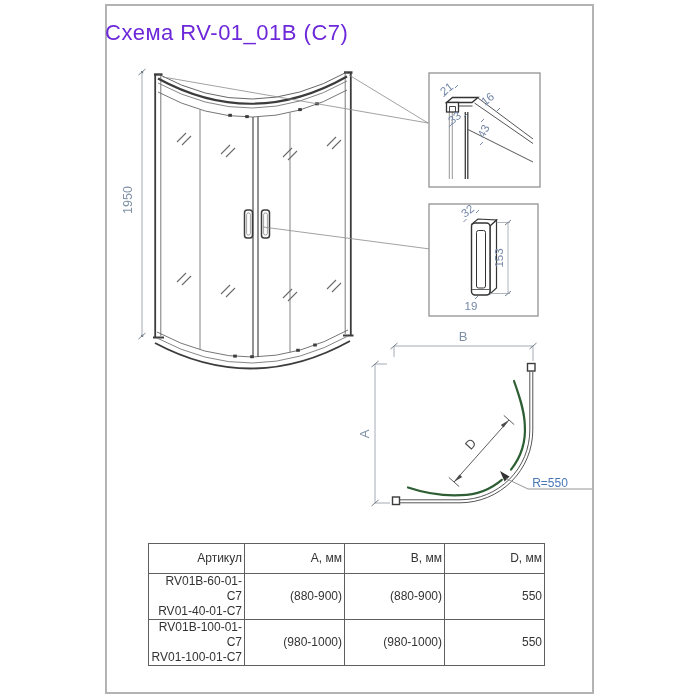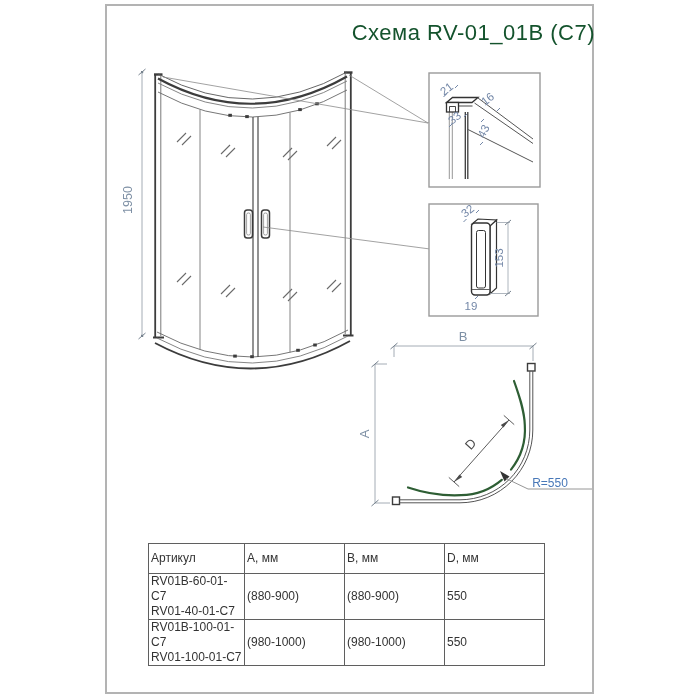--- a/index.html
+++ b/index.html
@@ -1,26 +1,26 @@
 <!DOCTYPE html>
 <html><head>
 <meta charset="utf-8">
 <style>
   html,body{margin:0;padding:0;background:#ffffff;}
   body{width:700px;height:700px;position:relative;overflow:hidden;
        font-family:"Liberation Sans","DejaVu Sans",sans-serif;}
   .sheet{position:absolute;left:105px;top:4px;width:489px;height:690px;
          border:2px solid #b3b3b3;background:#ffffff;box-sizing:border-box;}
-  .title{position:absolute;left:105px;top:20px;width:490px;text-align:right;
-         font-size:22px;color:#14532d;font-weight:400;letter-spacing:.5px;}
+  .title{position:absolute;left:105px;top:20px;width:490px;text-align:left;
+         font-size:22px;color:#6d28d9;font-weight:400;letter-spacing:.5px;}
   svg.drawing{position:absolute;left:0;top:0;}
   
   .spec-table{position:absolute;left:148px;top:543px;border-collapse:collapse;
               table-layout:fixed;}
-  .spec-table th,.spec-table td{border:1px solid #5f5f5f;text-align:left;
+  .spec-table th,.spec-table td{border:1px solid #5f5f5f;text-align:right;
               vertical-align:middle;font-size:12px;color:#333;padding:0 2px;
               font-weight:400;line-height:1.25;}
   .spec-table th{height:29px;}
   .spec-table td{height:31px;}
   .col-art{width:96px;} .col-a{width:100px;} .col-b{width:100px;} .col-d{width:100px;}
 </style>
 </head>
 <body>
 
 <div class="sheet"></div>

